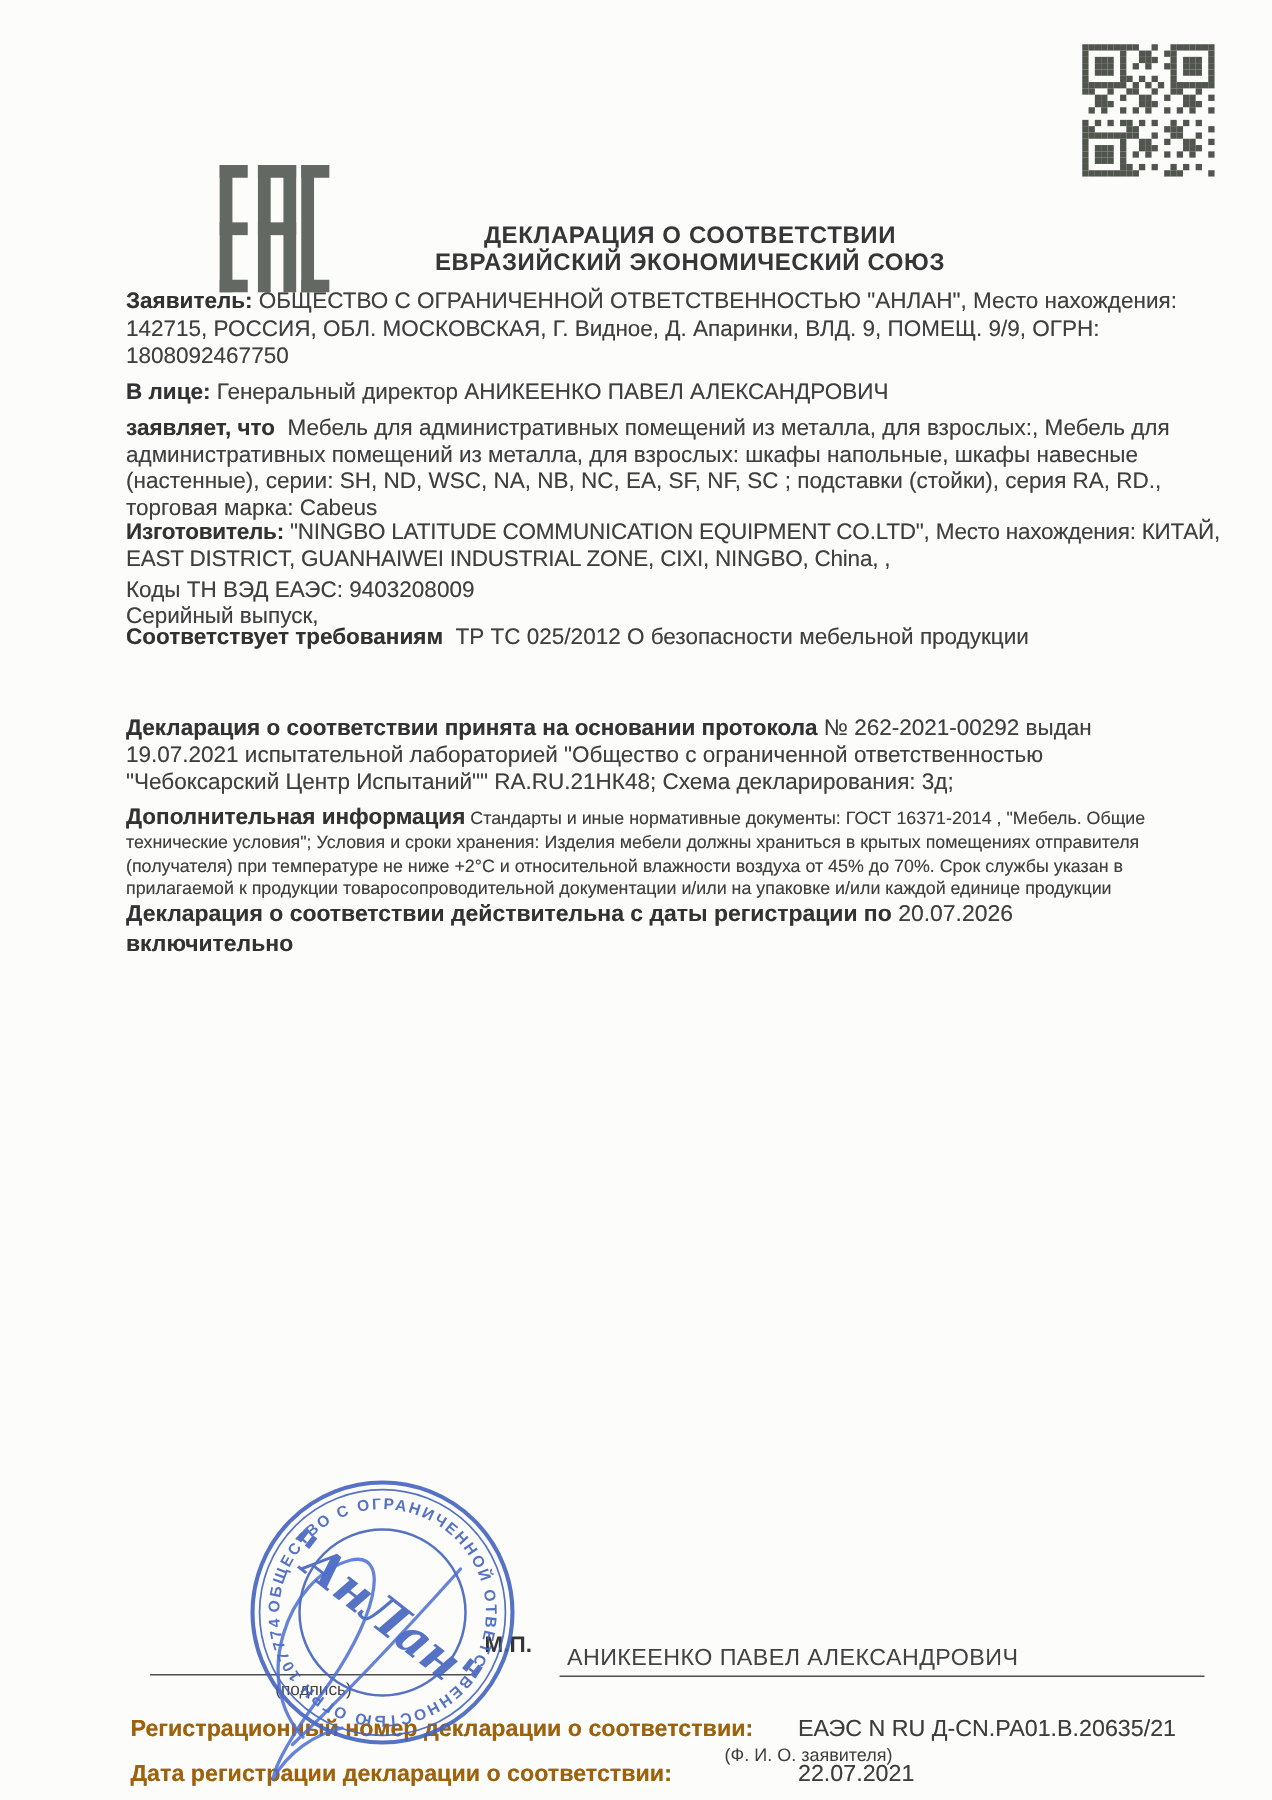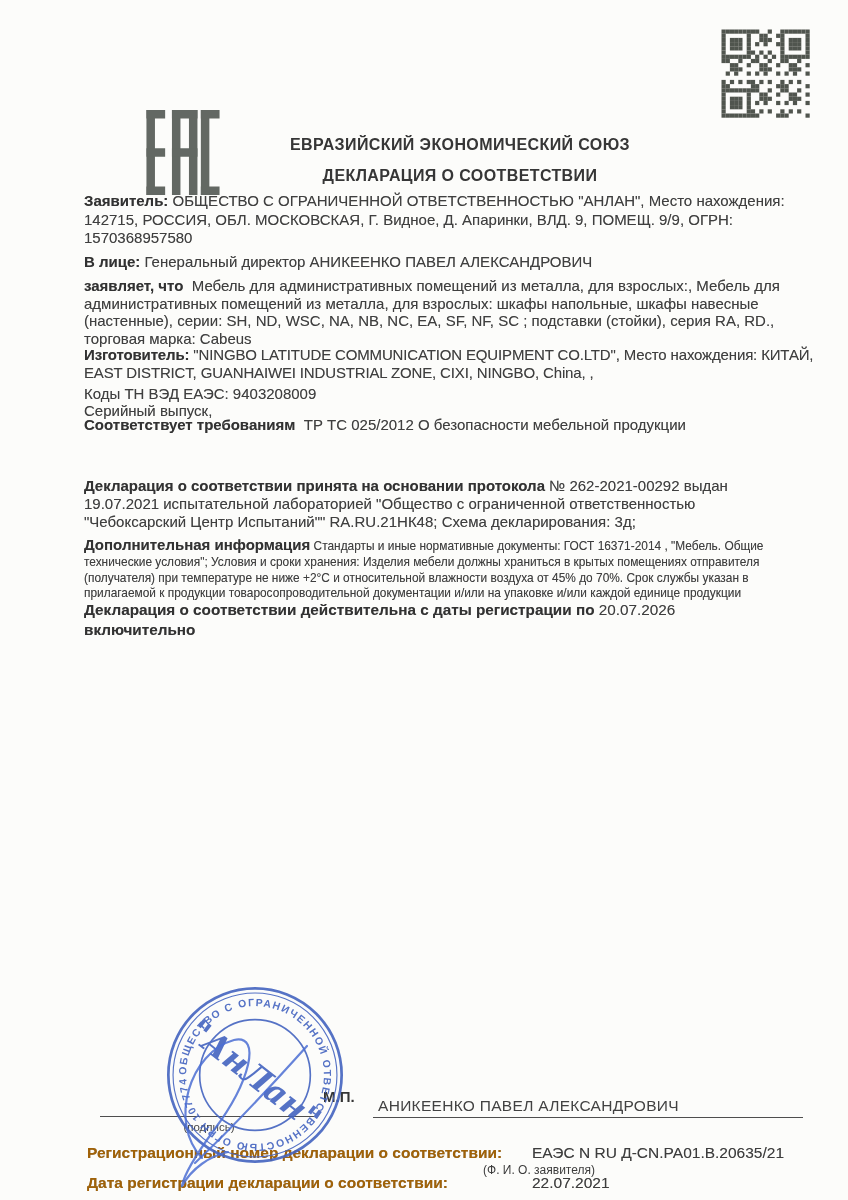--- a/index.html
+++ b/index.html
@@ -268,25 +268,25 @@
     <rect x="30" y="0" width="10" height="100"></rect>
     <rect x="50" y="0" width="10" height="100"></rect>
     <rect x="30" y="0" width="30" height="10"></rect>
     <rect x="30" y="45" width="30" height="10"></rect>
     <rect x="64" y="0" width="10" height="100"></rect>
     <rect x="64" y="0" width="22" height="10"></rect>
     <rect x="64" y="90" width="22" height="10"></rect>
   </svg>
 
   <div class="abs title-block">
+    <div class="title-line second">ДЕКЛАРАЦИЯ О СООТВЕТСТВИИ</div>
     <div class="title-line">ЕВРАЗИЙСКИЙ ЭКОНОМИЧЕСКИЙ СОЮЗ</div>
-    <div class="title-line second">ДЕКЛАРАЦИЯ О СООТВЕТСТВИИ</div>
   </div>
 
-  <p class="abs para p-applicant"><b>Заявитель:</b> <span>ОБЩЕСТВО С ОГРАНИЧЕННОЙ ОТВЕТСТВЕННОСТЬЮ "АНЛАН", Место нахождения: 142715, РОССИЯ, ОБЛ. МОСКОВСКАЯ, Г. Видное, Д. Апаринки, ВЛД. 9, ПОМЕЩ. 9/9, ОГРН: 1570368957580</span></p>
+  <p class="abs para p-applicant"><b>Заявитель:</b> <span>ОБЩЕСТВО С ОГРАНИЧЕННОЙ ОТВЕТСТВЕННОСТЬЮ "АНЛАН", Место нахождения: 142715, РОССИЯ, ОБЛ. МОСКОВСКАЯ, Г. Видное, Д. Апаринки, ВЛД. 9, ПОМЕЩ. 9/9, ОГРН: 1808092467750</span></p>
 
   <p class="abs para p-declares"><b>заявляет, что</b>&nbsp; <span>Мебель для административных помещений из металла, для взрослых:, Мебель для административных помещений из металла, для взрослых: шкафы напольные, шкафы навесные (настенные), серии: SH, ND, WSC, NA, NB, NC, EA, SF, NF, SC ; подставки (стойки), серия RA, RD., торговая марка: Cabeus</span></p>
 
   <p class="abs para p-person"><b>В лице:</b> <span>Генеральный директор АНИКЕЕНКО ПАВЕЛ АЛЕКСАНДРОВИЧ</span></p>
 
   <p class="abs para p-manufacturer"><b>Изготовитель:</b> <span>"NINGBO LATITUDE COMMUNICATION EQUIPMENT CO.LTD", Место нахождения: КИТАЙ, EAST DISTRICT, GUANHAIWEI INDUSTRIAL ZONE, CIXI, NINGBO, China, ,</span></p>
 
   <div class="abs p-line p-tnved">Коды ТН ВЭД ЕАЭС: 9403208009</div>
   <div class="abs p-line p-serial">Серийный выпуск,</div>
 

